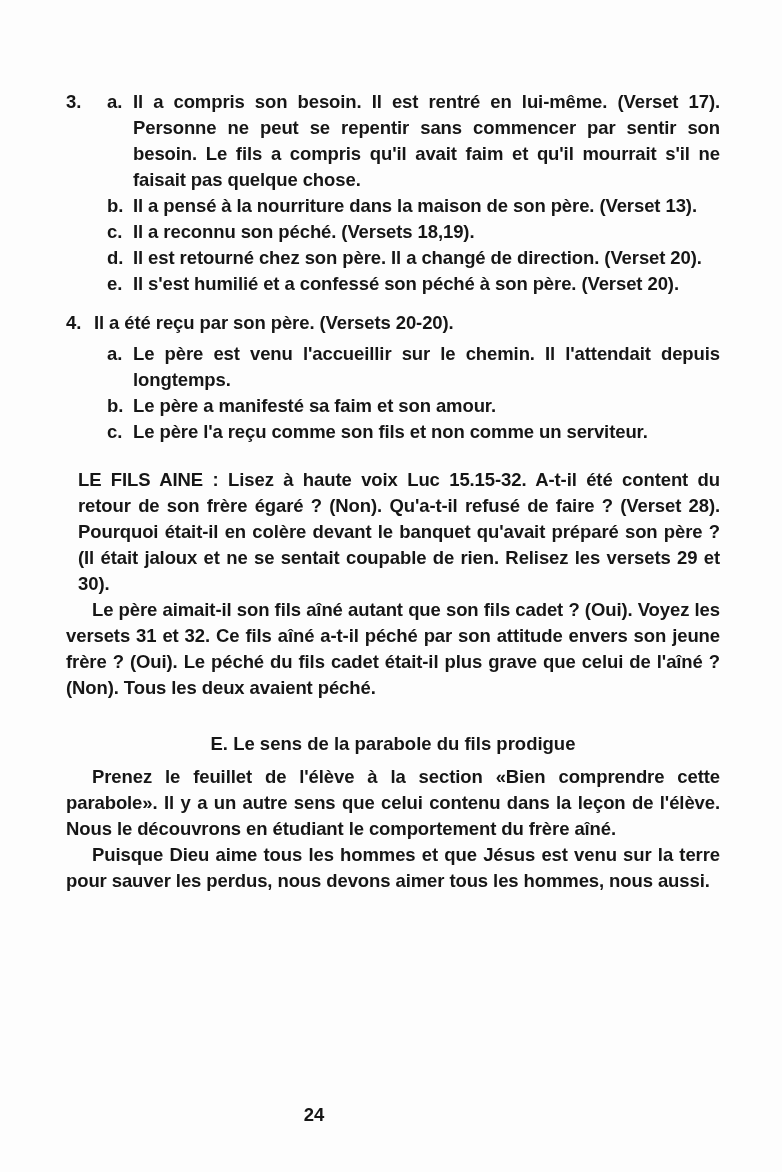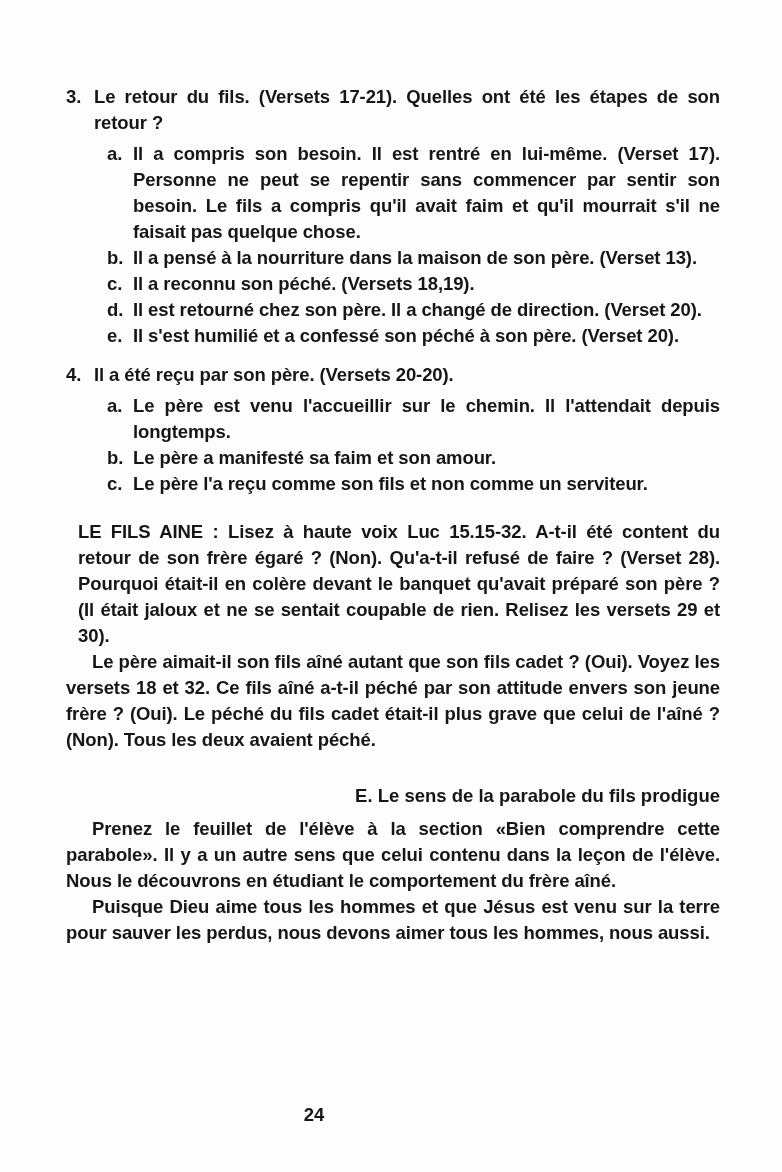--- a/index.html
+++ b/index.html
@@ -53,21 +53,21 @@
   }
 
   .block-gap { margin-top: 22px; margin-left: 12px; }
   .para-indent { text-indent: 26px; }
 
   .section-heading {
     margin-top: 30px;
     margin-bottom: 7px;
     font-size: 18.5px;
     letter-spacing: 0;
-    text-align: right;
+    text-align: center;
   }
 
   .page-number {
     position: absolute;
     left: 0;
     width: 628px;
     top: 1104px;
     text-align: center;
     font-size: 18.5px;
     font-weight: 700;
@@ -76,21 +76,20 @@
   }
 </style>
 </head>
 <body>
 
 <div class="sheet">
   <div class="content">
 
     <div class="num-item">
       <span class="marker">3.</span>
-      <p>Le retour du fils. (Versets 17-21). Quelles ont été les étapes de son retour ?</p>
       <div class="sublist">
         <div class="sub-item">
           <span class="marker">a.</span>
           <p>Il a compris son besoin. Il est rentré en lui-même. (Verset 17). Personne ne peut se repentir sans commencer par sentir son besoin. Le fils a compris qu'il avait faim et qu'il mourrait s'il ne faisait pas quelque chose.</p>
         </div>
         <div class="sub-item">
           <span class="marker">b.</span>
           <p>Il a pensé à la nourriture dans la maison de son père. (Verset 13).</p>
         </div>
         <div class="sub-item">
@@ -121,21 +120,21 @@
           <p>Le père a manifesté sa faim et son amour.</p>
         </div>
         <div class="sub-item">
           <span class="marker">c.</span>
           <p>Le père l'a reçu comme son fils et non comme un serviteur.</p>
         </div>
       </div>
     </div>
 
     <p class="block-gap">LE FILS AINE : Lisez à haute voix Luc 15.15-32. A-t-il été content du retour de son frère égaré ? (Non). Qu'a-t-il refusé de faire ? (Verset 28). Pourquoi était-il en colère devant le banquet qu'avait préparé son père ? (Il était jaloux et ne se sentait coupable de rien. Relisez les versets 29 et 30).</p>
-    <p class="para-indent">Le père aimait-il son fils aîné autant que son fils cadet ? (Oui). Voyez les versets 18 et 32. Ce fils aîné a-t-il péché par son attitude envers son jeune frère ? (Oui). Le péché du fils cadet était-il plus grave que celui de l'aîné ? (Non). Tous les deux avaient péché.</p>
+    <p class="para-indent">Le père aimait-il son fils aîné autant que son fils cadet ? (Oui). Voyez les versets 31 et 32. Ce fils aîné a-t-il péché par son attitude envers son jeune frère ? (Oui). Le péché du fils cadet était-il plus grave que celui de l'aîné ? (Non). Tous les deux avaient péché.</p>
 
     <p class="section-heading">E. Le sens de la parabole du fils prodigue</p>
     <p class="para-indent">Prenez le feuillet de l'élève à la section «Bien comprendre cette parabole». Il y a un autre sens que celui contenu dans la leçon de l'élève. Nous le découvrons en étudiant le comportement du frère aîné.</p>
     <p class="para-indent">Puisque Dieu aime tous les hommes et que Jésus est venu sur la terre pour sauver les perdus, nous devons aimer tous les hommes, nous aussi.</p>
 
   </div>
 
   <div class="page-number">24</div>
 </div>
 

